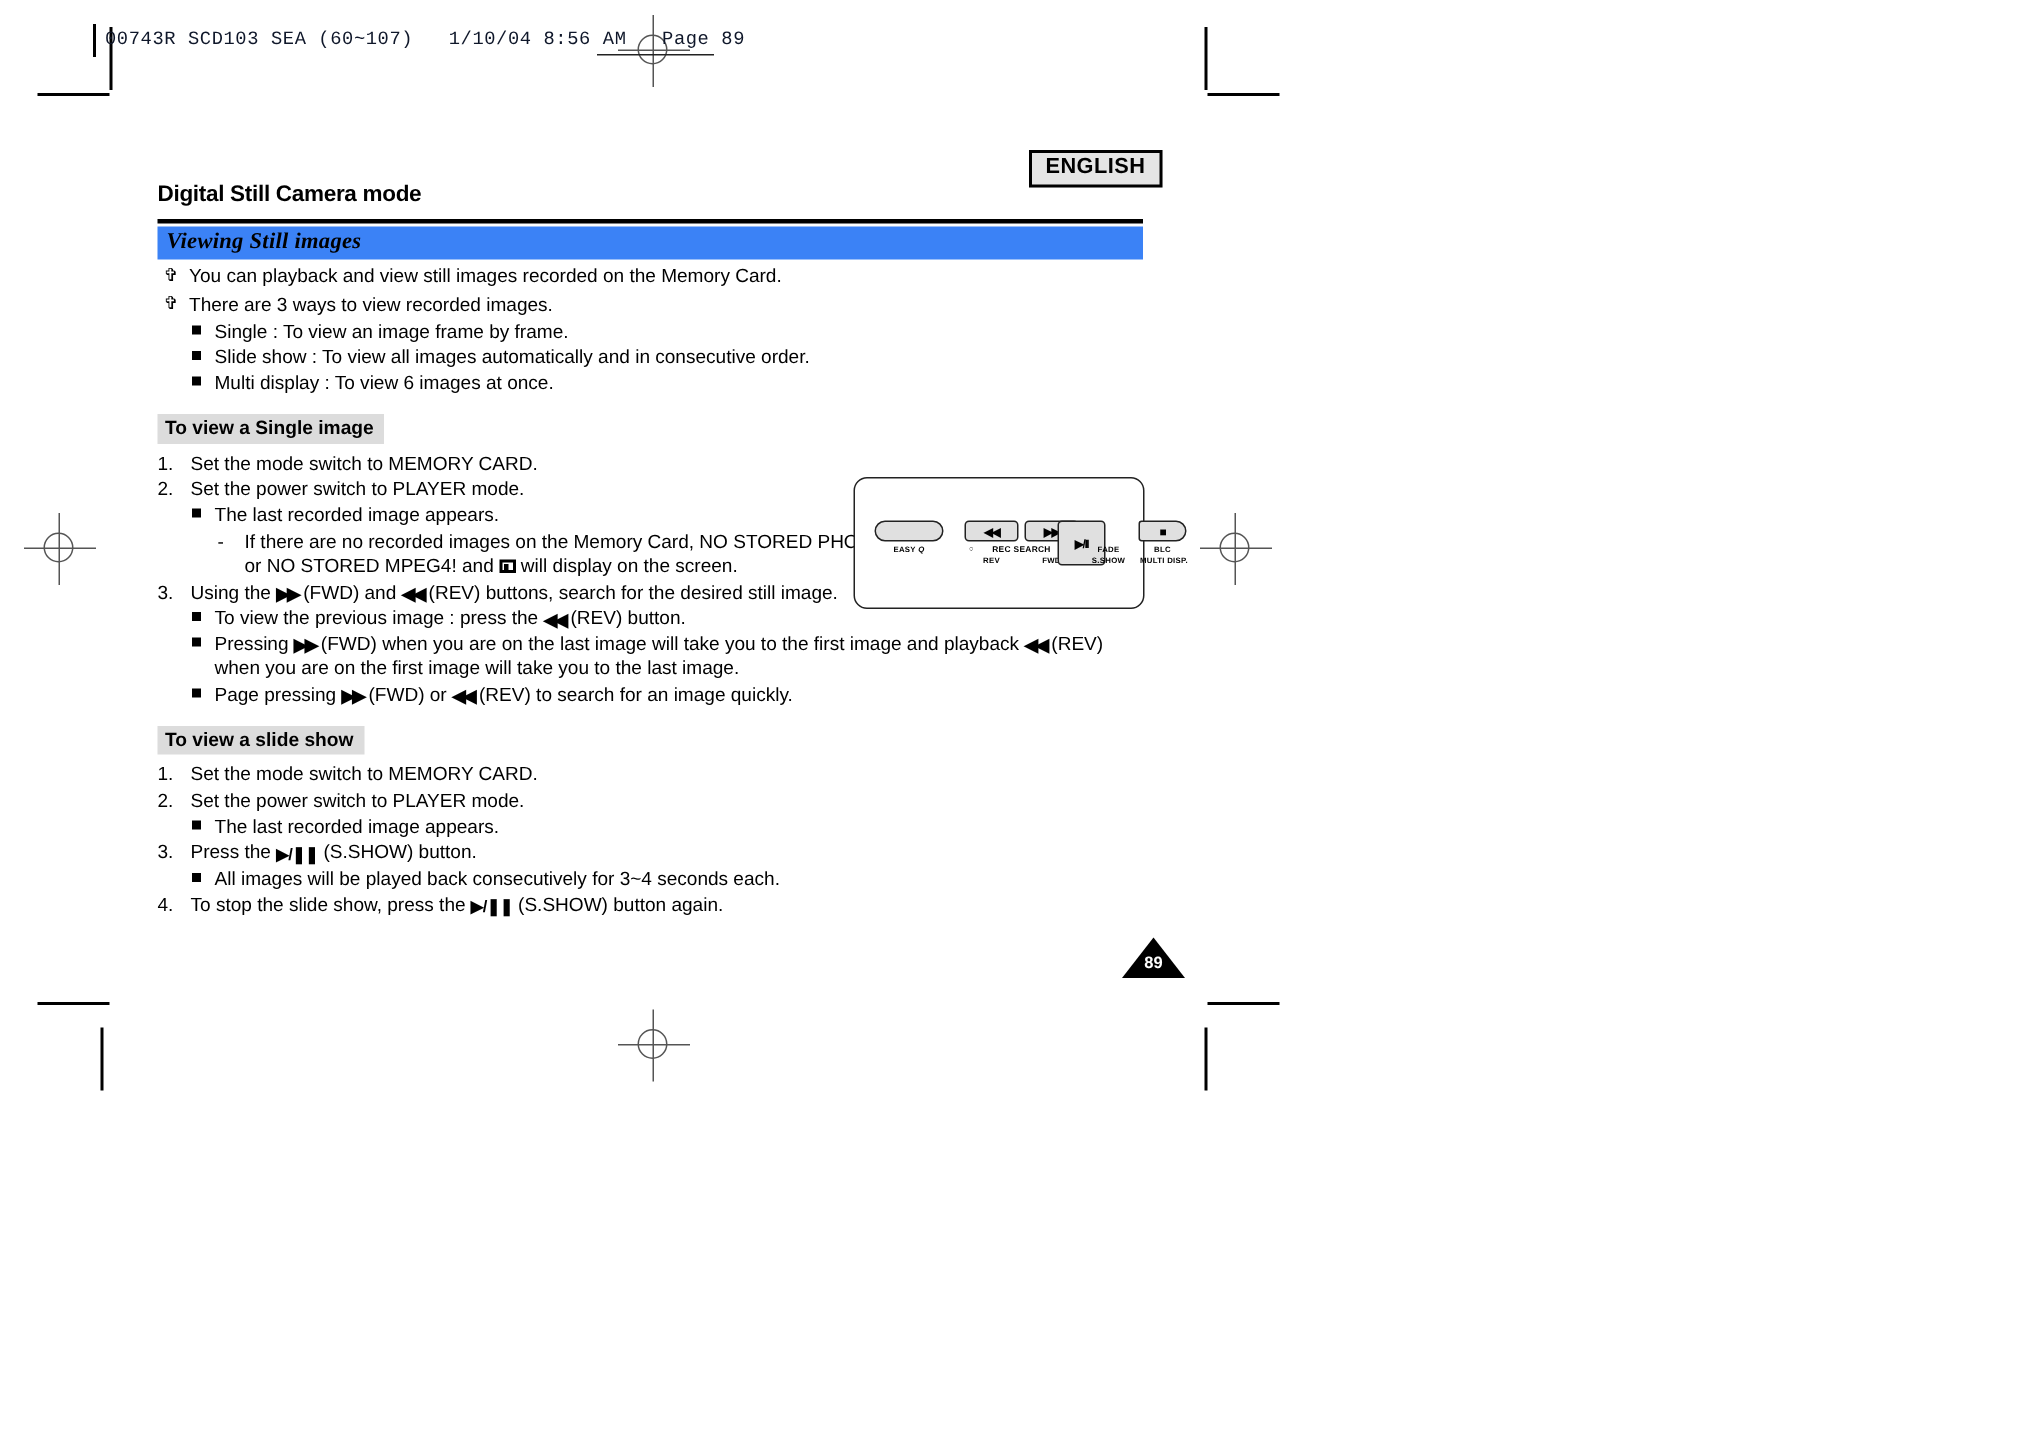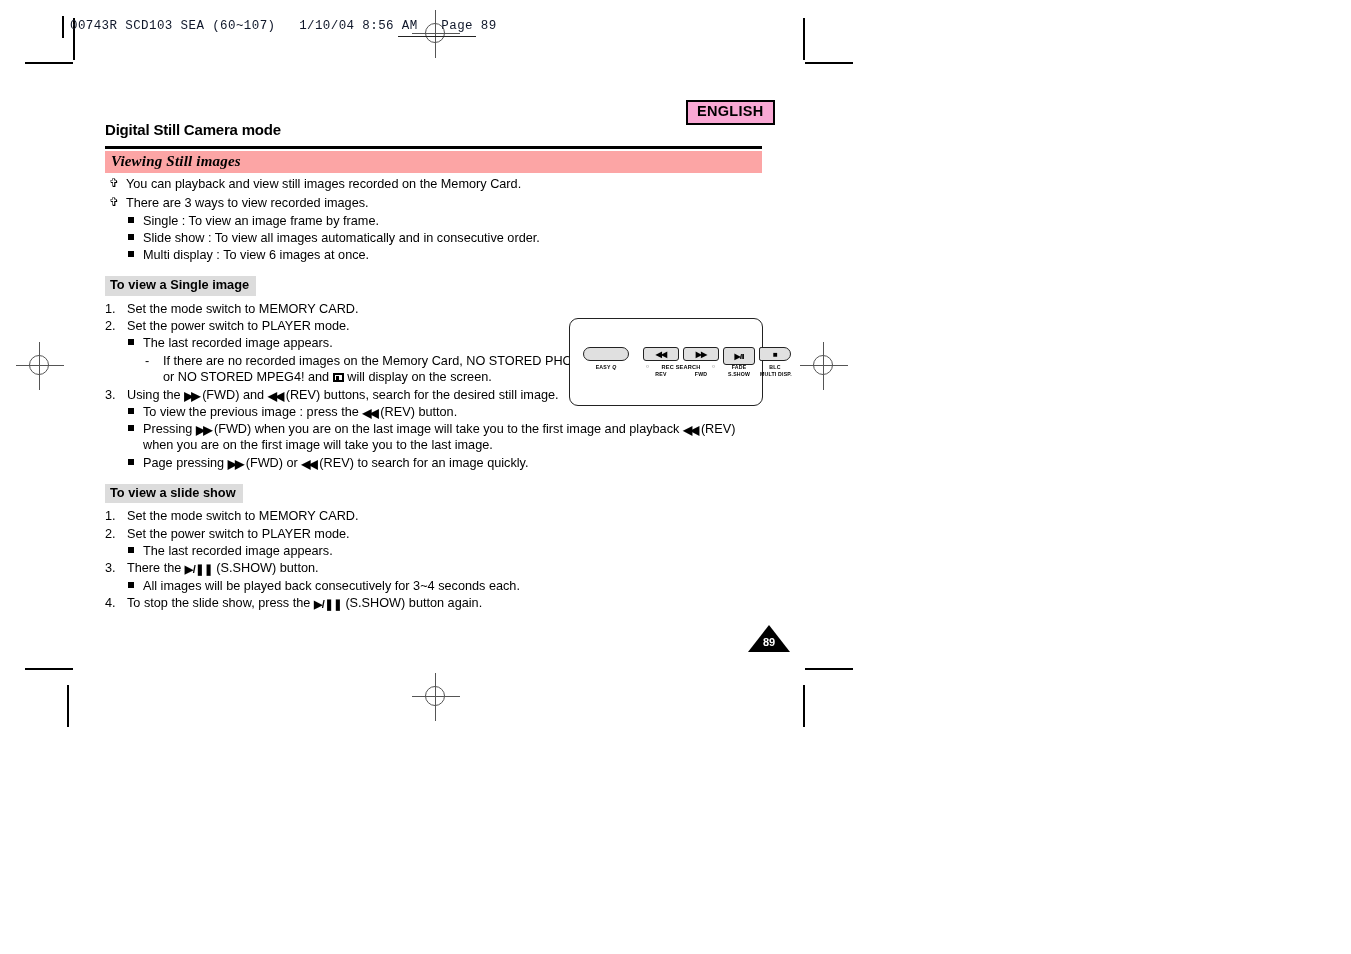--- a/index.html
+++ b/index.html
@@ -76,41 +76,41 @@
   .english-badge {
     position: absolute;
     left: 581px;
     top: 4px;
     border: 2px solid #000;
     padding: 2px 9px 3px 9px;
     font-size: 14.5px;
     font-weight: bold;
     letter-spacing: 0.3px;
     line-height: 1.1;
-    background: #f9a8d4;
+    background: #e5e5e5;
   }
 
   .page-title {
     font-size: 15px;
     font-weight: bold;
     letter-spacing: -0.2px;
     margin: 26px 0 0 0;
     line-height: 1.1;
   }
 
   .title-rule {
     margin-top: 7px;
     height: 3px;
     background: #000;
     width: 657px;
   }
 
   .section-band {
     width: 657px;
-    background: #fca5a5;
+    background: #3b82f6;
     padding: 2px 0 3px 6px;
     box-sizing: border-box;
     font-size: 15px;
     font-weight: bold;
     font-style: italic;
     font-family: "Liberation Serif", serif;
     letter-spacing: 0.2px;
     margin-top: 2px;
   }
 
@@ -411,21 +411,21 @@
   <div class="lvl-num">
     <span class="mk">2.</span>
     <span>Set the power switch to PLAYER mode.</span>
   </div>
   <div class="lvl-sq">
     <span class="mk"></span>
     <span>The last recorded image appears.</span>
   </div>
   <div class="lvl-num">
     <span class="mk">3.</span>
-    <span>There the</span>
+    <span>Press the</span>
     <span class="g g-sshow">▶/❚❚</span>
     <span>(S.SHOW) button.</span>
   </div>
   <div class="lvl-sq">
     <span class="mk"></span>
     <span>All images will be played back consecutively for 3~4 seconds each.</span>
   </div>
   <div class="lvl-num">
     <span class="mk">4.</span>
     <span>To stop the slide show, press the</span>
@@ -451,21 +451,21 @@
 
     <div class="btn-rect" style="left:113px; top:28px; width:36px; height:14px;">
       <span>▶▶</span>
     </div>
     <div class="fig-lbl" style="left:113px; top:52px; width:36px;">FWD</div>
 
     <div class="dotmk" style="left:76px; top:44px;">○</div>
     <div class="fig-lbl big" style="left:80px; top:45px; width:62px;">REC SEARCH</div>
     <div class="dotmk" style="left:142px; top:44px;">○</div>
 
-    <div class="btn-rect" style="left:153px; top:28px; width:32px; height:18px;">
+    <div class="btn-rect" style="left:135px; top:28px; width:32px; height:30px;">
       <span>▶/II</span>
     </div>
     <div class="fig-lbl" style="left:153px; top:45px; width:32px;">FADE</div>
     <div class="fig-lbl" style="left:151px; top:52px; width:36px;">S.SHOW</div>
 
     <div class="btn-rect right-round" style="left:189px; top:28px; width:32px; height:14px;">
       <span>■</span>
     </div>
     <div class="fig-lbl" style="left:189px; top:45px; width:32px;">BLC</div>
     <div class="fig-lbl" style="left:185px; top:52px; width:42px;">MULTI DISP.</div>

